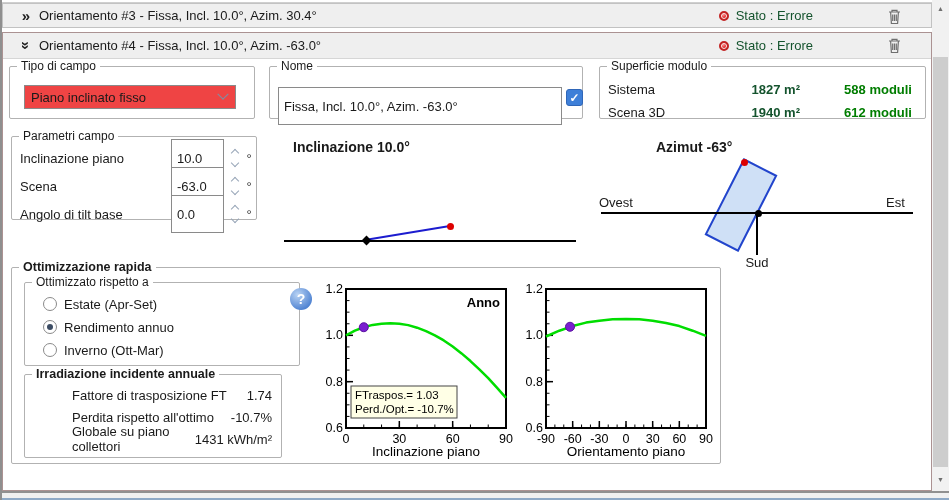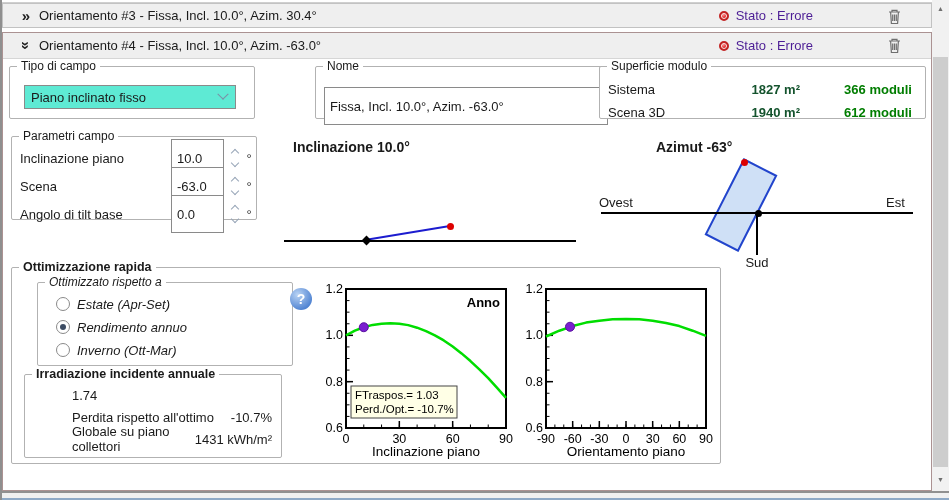--- a/index.html
+++ b/index.html
@@ -12,37 +12,37 @@
   .row-bar { position: absolute; left: 0; width: 930px; height: 25px; background: #efefef;
              border: 1px solid #c2c2c2; display: flex; align-items: center; cursor: pointer; }
   .row-bar.collapsed { top: 3px; }
   .chev { width: 22px; margin-left: 12px; font-size: 15px; font-weight: bold; color: #222; text-align: center; }
   .chev.expanded { transform: rotate(90deg); }
   .row-title { margin-left: 2px; }
   .status { position: absolute; right: 118px; top: 0; bottom: 0; display: flex; align-items: center; gap: 7px; }
   .status-icon { width: 10px; height: 10px; border-radius: 50%; border: 2px solid #c22222;
                  background: radial-gradient(circle at 40% 32%, #ff9090, #dd1212 60%, #9a0000);
                  box-shadow: inset 0 0 0 1px #f3eaea; }
-  .status-text { color: #4c1d95; }
+  .status-text { color: #14532d; }
   .trash-btn { position: absolute; right: 24px; top: 2px; width: 26px; height: 21px;
                display: flex; align-items: center; justify-content: center; background: transparent; border: none; cursor: pointer; }
 
   
   .section { position: absolute; left: 0; top: 32px; width: 930px; height: 459px;
              background: #fff; border: 1px solid #ab9292; }
   .section-header { position: absolute; left: 0; top: 0; width: 928px; height: 26px; background: #efefef;
                     border-bottom: 1px solid #d6d6d6; display: flex; align-items: center; cursor: pointer; }
 
   
   .groupbox { position: absolute; border: 1px solid #b2b2b2; border-radius: 2px; background: #fff; }
   .gb-label { position: absolute; top: -8px; left: 7px; background: #fff; padding: 0 4px; font-size: 12px; color: #1a1a1a; white-space: nowrap; }
   .gb-label.bold { font-weight: bold; font-size: 12.5px; }
 
   .dropdown { position: absolute; left: 14px; top: 18px; width: 212px; height: 24px; border: 1px solid #8a8a8a;
-              background: #5eead4; display: flex; align-items: center; justify-content: space-between; padding: 0 8px 0 6px; cursor: pointer; }
+              background: #ef4444; display: flex; align-items: center; justify-content: space-between; padding: 0 8px 0 6px; cursor: pointer; }
   .dd-chev { width: 8px; height: 8px; border-right: 1.6px solid #7c8fa6; border-bottom: 1.6px solid #7c8fa6;
              transform: rotate(45deg) translate(-2px,-2px); }
   .text-input { border: 1px solid #8a8a8a; background: #fff; font-family: "Liberation Sans", sans-serif;
                 font-size: 13px; padding: 18px 5px; color: #1a1a1a; }
   .checkbox { position: absolute; width: 17px; height: 17px; background: #3e7fd8; border: 1px solid #2f66b8;
               border-radius: 3px; color: #fff; display: flex; align-items: center; justify-content: center;
               font-size: 12px; font-weight: bold; cursor: pointer; }
 
   
   .sup-row { display: flex; align-items: center; height: 21px; padding-left: 8px; margin-top: 2px; }
@@ -132,35 +132,35 @@
     </div>
 
     <div class="groupbox" style="left:6px; top:33px; width:246px; height:53px;">
       <span class="gb-label">Tipo di campo</span>
       <div class="dropdown">
         <span>Piano inclinato fisso</span>
         <span class="dd-chev"></span>
       </div>
     </div>
 
-    <div class="groupbox" style="left:266px; top:33px; width:314px; height:53px;margin-left:46px;">
+    <div class="groupbox" style="left:266px; top:33px; width:314px; height:53px;">
       <span class="gb-label">Nome</span>
       <input class="text-input" style="position: absolute; left: 8px; top: 20px; width: 284px; height: 23px;" value="Fissa, Incl. 10.0°, Azim. -63.0°">
       <span class="checkbox" style="left:296px; top:22px;">
         <span>✓</span>
       </span>
     </div>
 
     <div class="groupbox" style="left:596px; top:33px; width:327px; height:53px;">
       <span class="gb-label">Superficie modulo</span>
       <div style="padding-top:10px;">
         <div class="sup-row">
           <span class="sup-name">Sistema</span>
           <span class="sup-area">1827 m²</span>
-          <span class="sup-mod">366 moduli</span>
+          <span class="sup-mod">588 moduli</span>
         </div>
         <div class="sup-row">
           <span class="sup-name">Scena 3D</span>
           <span class="sup-area">1940 m²</span>
           <span class="sup-mod">612 moduli</span>
         </div>
       </div>
     </div>
 
     <div class="groupbox" style="left:8px; top:103px; width:246px; height:84px;">
@@ -208,21 +208,21 @@
     <div class="vline" style="left:753px; top:180px; height:42px;"></div>
     <div class="compass-label" style="left:596px; top:162px;">Ovest</div>
     <div class="compass-label" style="left:883px; top:162px;">Est</div>
     <div class="compass-label" style="left:724px; top:222px; width:60px; text-align:center;">Sud</div>
     <div class="dot-red" style="left:738px; top:126px;"></div>
     <div class="dot-black" style="left:752px; top:177px;"></div>
 
     <div class="groupbox" style="left:8px; top:234px; width:710px; height:197px;">
       <span class="gb-label bold">Ottimizzazione rapida</span>
 
-      <div class="groupbox" style="left:25px; top:14px; width:256px; height:84px;font-style:italic;">
+      <div class="groupbox" style="left:12px; top:14px; width:276px; height:84px;">
         <span class="gb-label">Ottimizzato rispetto a</span>
         <div style="padding-top:10px;">
           <div class="radio-row">
             <span class="radio"></span>
             <span>Estate (Apr-Set)</span>
           </div>
           <div class="radio-row">
             <span class="radio sel"></span>
             <span>Rendimento annuo</span>
           </div>
@@ -234,20 +234,21 @@
       </div>
 
       <div class="help-icon">
         <span>?</span>
       </div>
 
       <div class="groupbox" style="left:12px; top:106px; width:258px; height:84px;padding-left:40px;">
         <span class="gb-label bold">Irradiazione incidente annuale</span>
         <div style="padding-top:9px;">
           <div class="irr-row">
+            <span class="irr-name">Fattore di trasposizione FT</span>
             <span class="irr-val">1.74</span>
           </div>
           <div class="irr-row">
             <span class="irr-name">Perdita rispetto all'ottimo</span>
             <span class="irr-val">-10.7%</span>
           </div>
           <div class="irr-row">
             <span class="irr-name">Globale su piano collettori</span>
             <span class="irr-val">1431 kWh/m²</span>
           </div>

